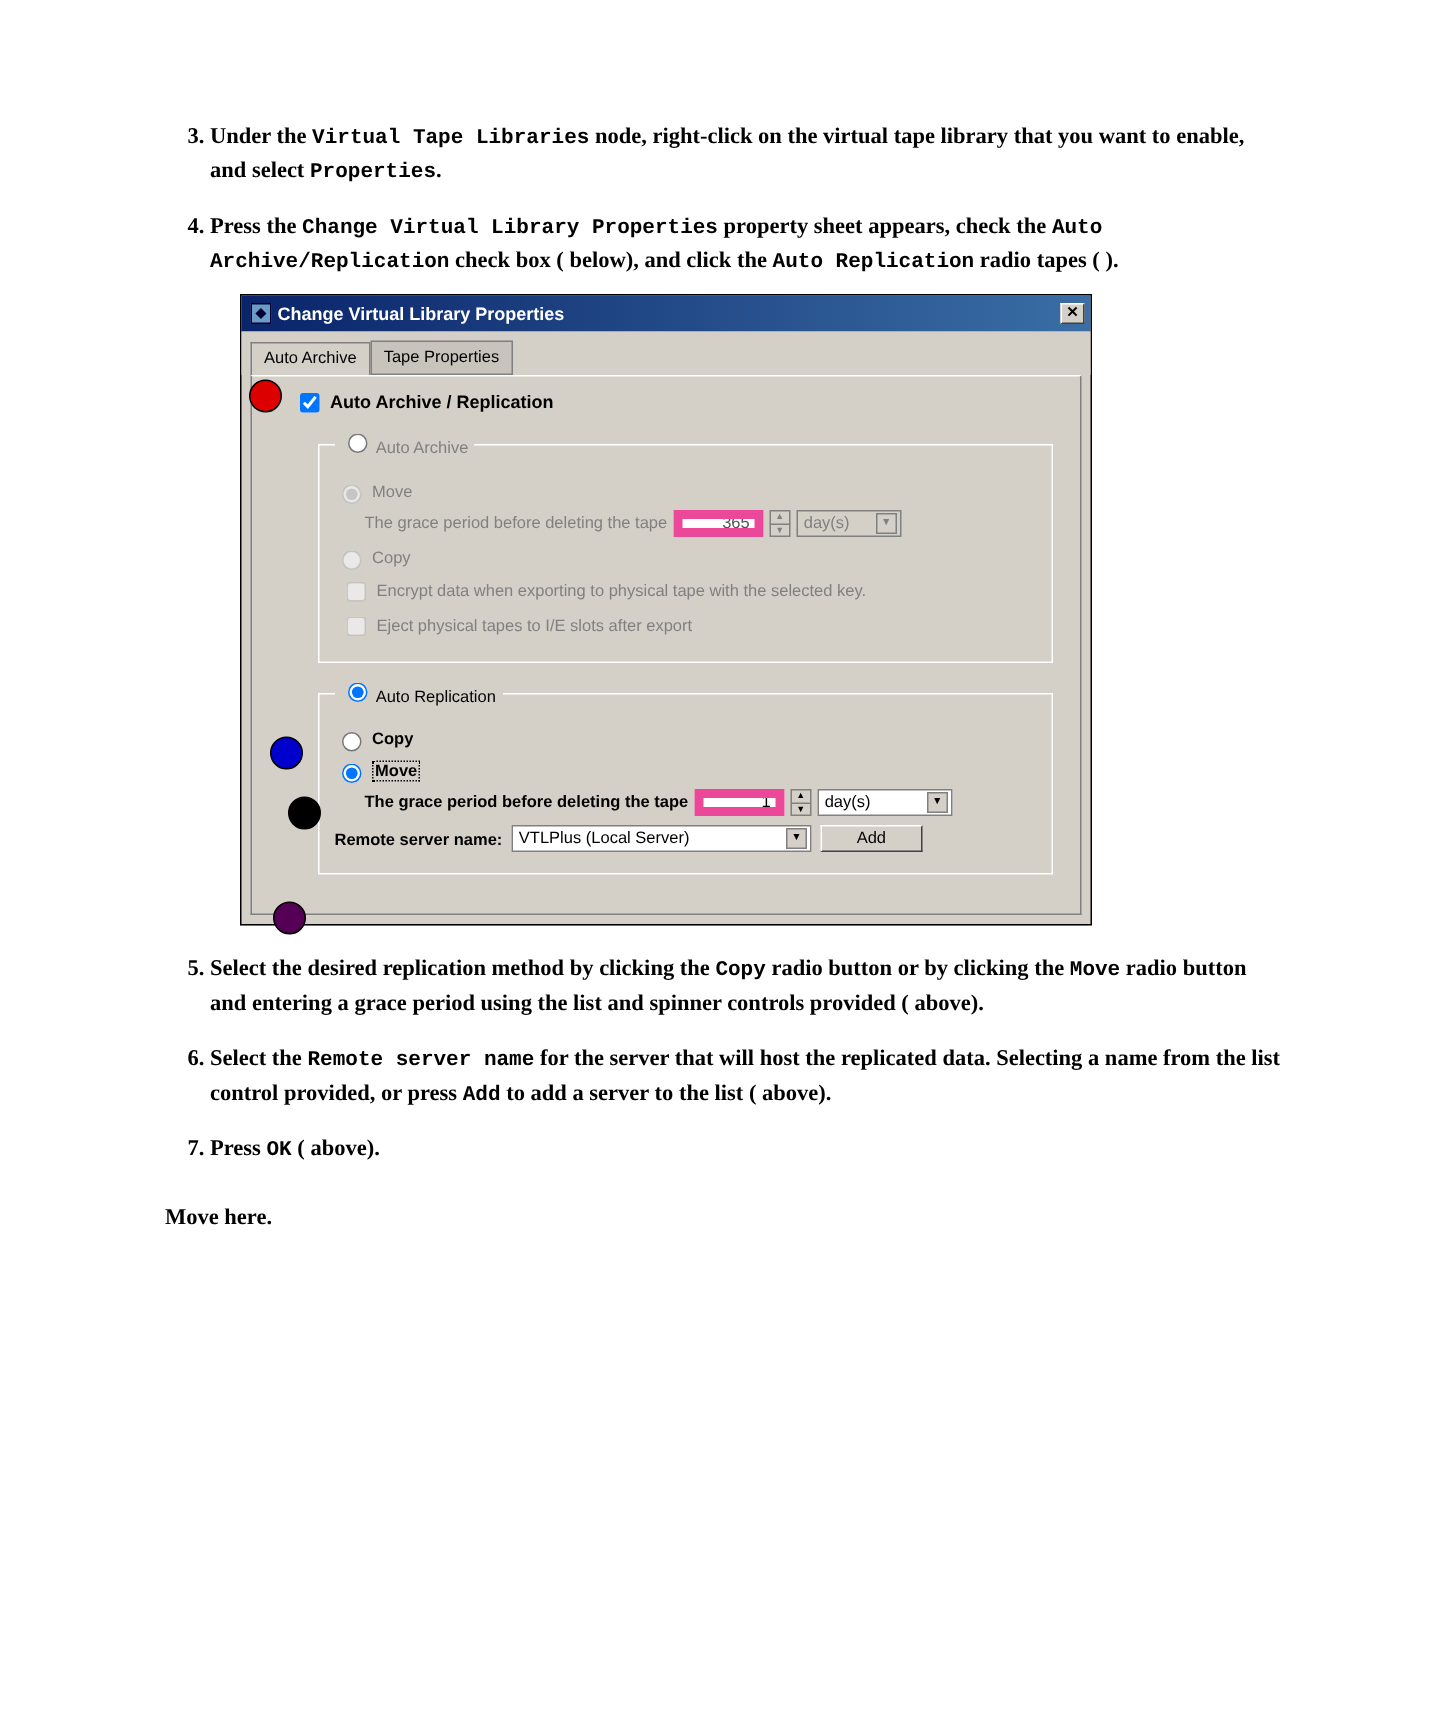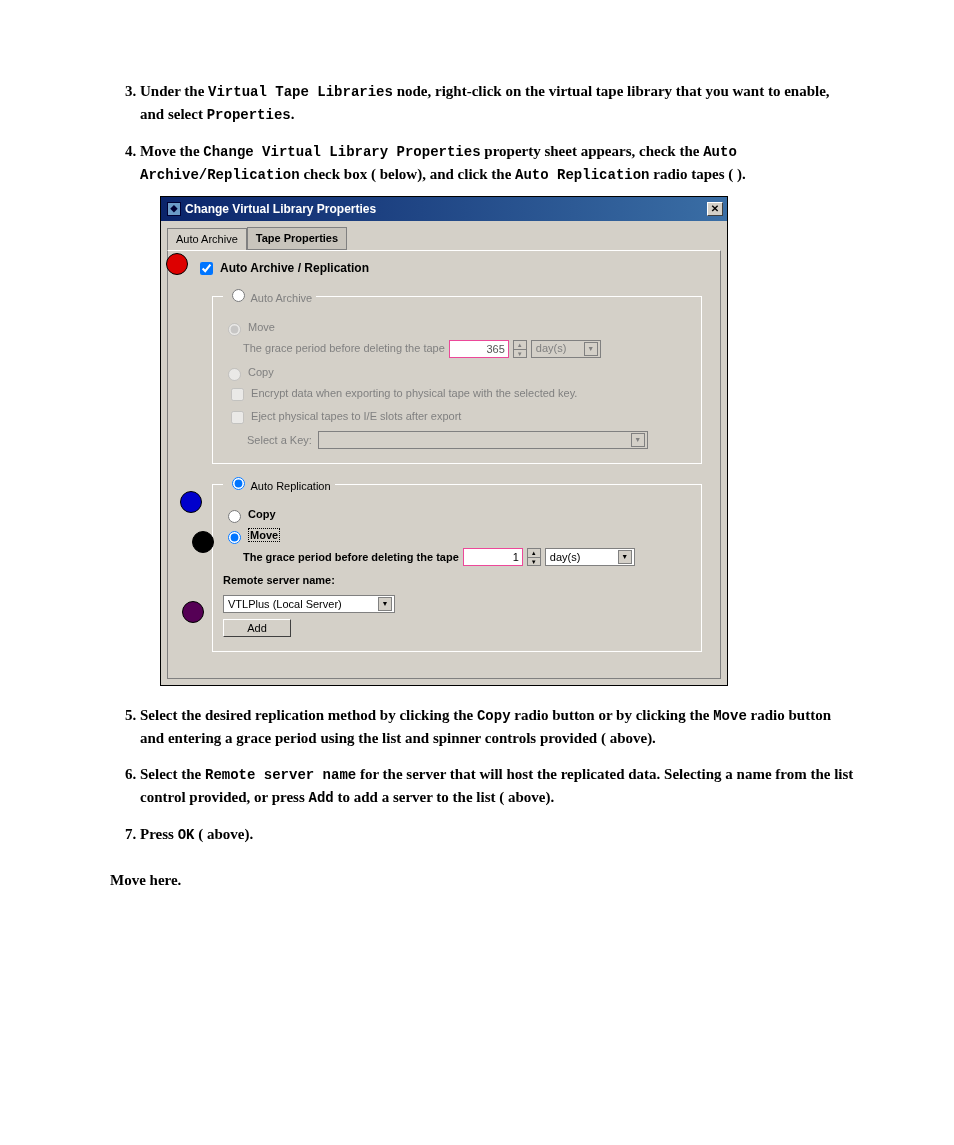--- a/index.html
+++ b/index.html
@@ -51,21 +51,21 @@
   .tab {
     display: inline-block;
     padding: 2px 8px;
     border: 1px solid #808080;
     border-bottom: 1px solid #d4d0c8;
     background: #d4d0c8;
     font-size: 11px;
     position: relative;
     top: 1px;
   }
-  .tab.inactive { border-bottom: 1px solid #808080; background:#c8c4bc; top:0;font-weight:bold; }
+  .tab.inactive { border-bottom: 1px solid #808080; background:#c8c4bc; top:0; }
   .tab-body {
     margin: 0 6px 6px 6px;
     border: 1px solid #808080;
     border-top-color:#fff;
     padding: 8px 18px 16px 10px;
     background: #d4d0c8;
     position: relative;
   }
   .chk { margin-right: 4px; vertical-align: middle; }
   .chk-label { font-weight: bold; font-size: 12px; }
@@ -76,21 +76,21 @@
     margin: 8px 0 10px 18px;
     padding: 8px 10px 10px 10px;
     font-size: 11px;
   }
   fieldset.grp legend { padding: 0 4px; font-size: 11px; }
   .radio-row { margin: 4px 0; }
   .radio-row input { vertical-align: middle; margin-right: 4px; }
   .disabled { color: #808080; }
   .spin-row { margin: 4px 0 6px 20px; display:flex; align-items:center; gap:4px; }
   .txtbox {
-    background: #fff; border: 1px solid #ec4899; height: 18px; padding: 0 3px;
+    background: #fff; border: 6px solid #ec4899; height: 18px; padding: 0 3px;
     font-family: Tahoma, Arial, sans-serif; font-size: 11px; text-align:right; width:60px;
   }
   .spinner {
     width: 14px; height: 18px; display:inline-flex; flex-direction:column;
     border:1px solid #808080; background:#d4d0c8;
   }
   .spinner div { flex:1; font-size:6px; text-align:center; line-height:8px; border-bottom:1px solid #808080;}
   .spinner div:last-child{border-bottom:none;}
   .combo {
     background:#fff; border:1px solid #808080; height:18px; width:70px;
@@ -112,31 +112,31 @@
   }
   .btn-row { text-align:center; padding: 8px 0 10px 0; position:relative; }
   .dot {
     position:absolute; width:22px; height:22px; border-radius:50%;
     border:1px solid #000;
   }
   .dot.red{background:#d00;} .dot.blue{background:#00c;} .dot.black{background:#000;}
   .dot.purple{background:#550055;} .dot.dblue{background:#003388;}
   .underline-accesskey { text-decoration: underline; }
   .stop { margin-top: 26px; margin-left: 10px; font-weight: bold; }
-  .remote-row{ margin:4px 0 4px 0; display:flex; align-items:flex-start; gap:6px;flex-direction:column; }
+  .remote-row{ margin:4px 0 4px 0; display:flex; align-items:flex-end; gap:6px; }
 </style>
 </head>
 <body>
 
 <ol class="steps" start="3">
   <li>
     <span>Under the </span><span class="mono">Virtual Tape Libraries</span><span> node, right-click on the virtual tape library that you want to enable, and select </span><span class="mono">Properties</span><span>.</span>
   </li>
   <li>
-    <span>Move the </span><span class="mono">Change Virtual Library Properties</span><span> property sheet appears, check the </span><span class="mono">Auto Archive/Replication</span><span> check box (   below), and click the </span><span class="mono">Auto Replication</span><span> radio tapes (  ).</span>
+    <span>Press the </span><span class="mono">Change Virtual Library Properties</span><span> property sheet appears, check the </span><span class="mono">Auto Archive/Replication</span><span> check box (   below), and click the </span><span class="mono">Auto Replication</span><span> radio tapes (  ).</span>
 
     
     <div class="dialog">
       <div class="titlebar">
         <span class="title-icon">◆</span>
         <span class="title-text">Change Virtual Library Properties</span>
         <span class="close-btn">✕</span>
       </div>
       <div class="tabs-row">
         <span class="tab">Auto Archive</span><span class="tab inactive">Tape Properties</span>
@@ -175,27 +175,20 @@
             <span>Copy</span>
           </div>
           <div class="checkline disabled">
             <input type="checkbox" disabled="" style="">
             <span>Encrypt data when exporting to physical tape with the selected key.</span>
           </div>
           <div class="checkline disabled">
             <input type="checkbox" disabled="" style="">
             <span>Eject physical tapes to I/E slots after export</span>
           </div>
-          <div class="keyrow disabled">
-            <span>Select a Key:</span>
-            <span class="combo disabled" style="width:330px;">
-                <span></span>
-                <span class="arrow">▼</span>
-              </span>
-          </div>
         </fieldset>
 
         
         <span class="dot blue" style="left:12px; top:240px;"></span>
         <span class="dot black" style="left:24px; top:280px;"></span>
         <span class="dot purple" style="left:14px; top:350px;"></span>
 
         <fieldset class="grp" style="margin-left:34px;">
           <legend>
             <input type="radio" name="aamode" checked="" style="">
@@ -216,21 +209,21 @@
                 <div>▲</div>
                 <div>▼</div>
               </span>
             <span class="combo" style="width:90px;">
                 <span>day(s)</span>
                 <span class="arrow">▼</span>
               </span>
           </div>
           <div class="remote-row">
             <b>Remote server name:</b>
-            <span class="combo" style="width:172px;">
+            <span class="combo" style="width:200px;">
                 <span>VTLPlus (Local Server)</span>
                 <span class="arrow">▼</span>
               </span>
             <button class="btn">Add</button>
           </div>
         </fieldset>
       </div>
     </div>
   </li>
 

